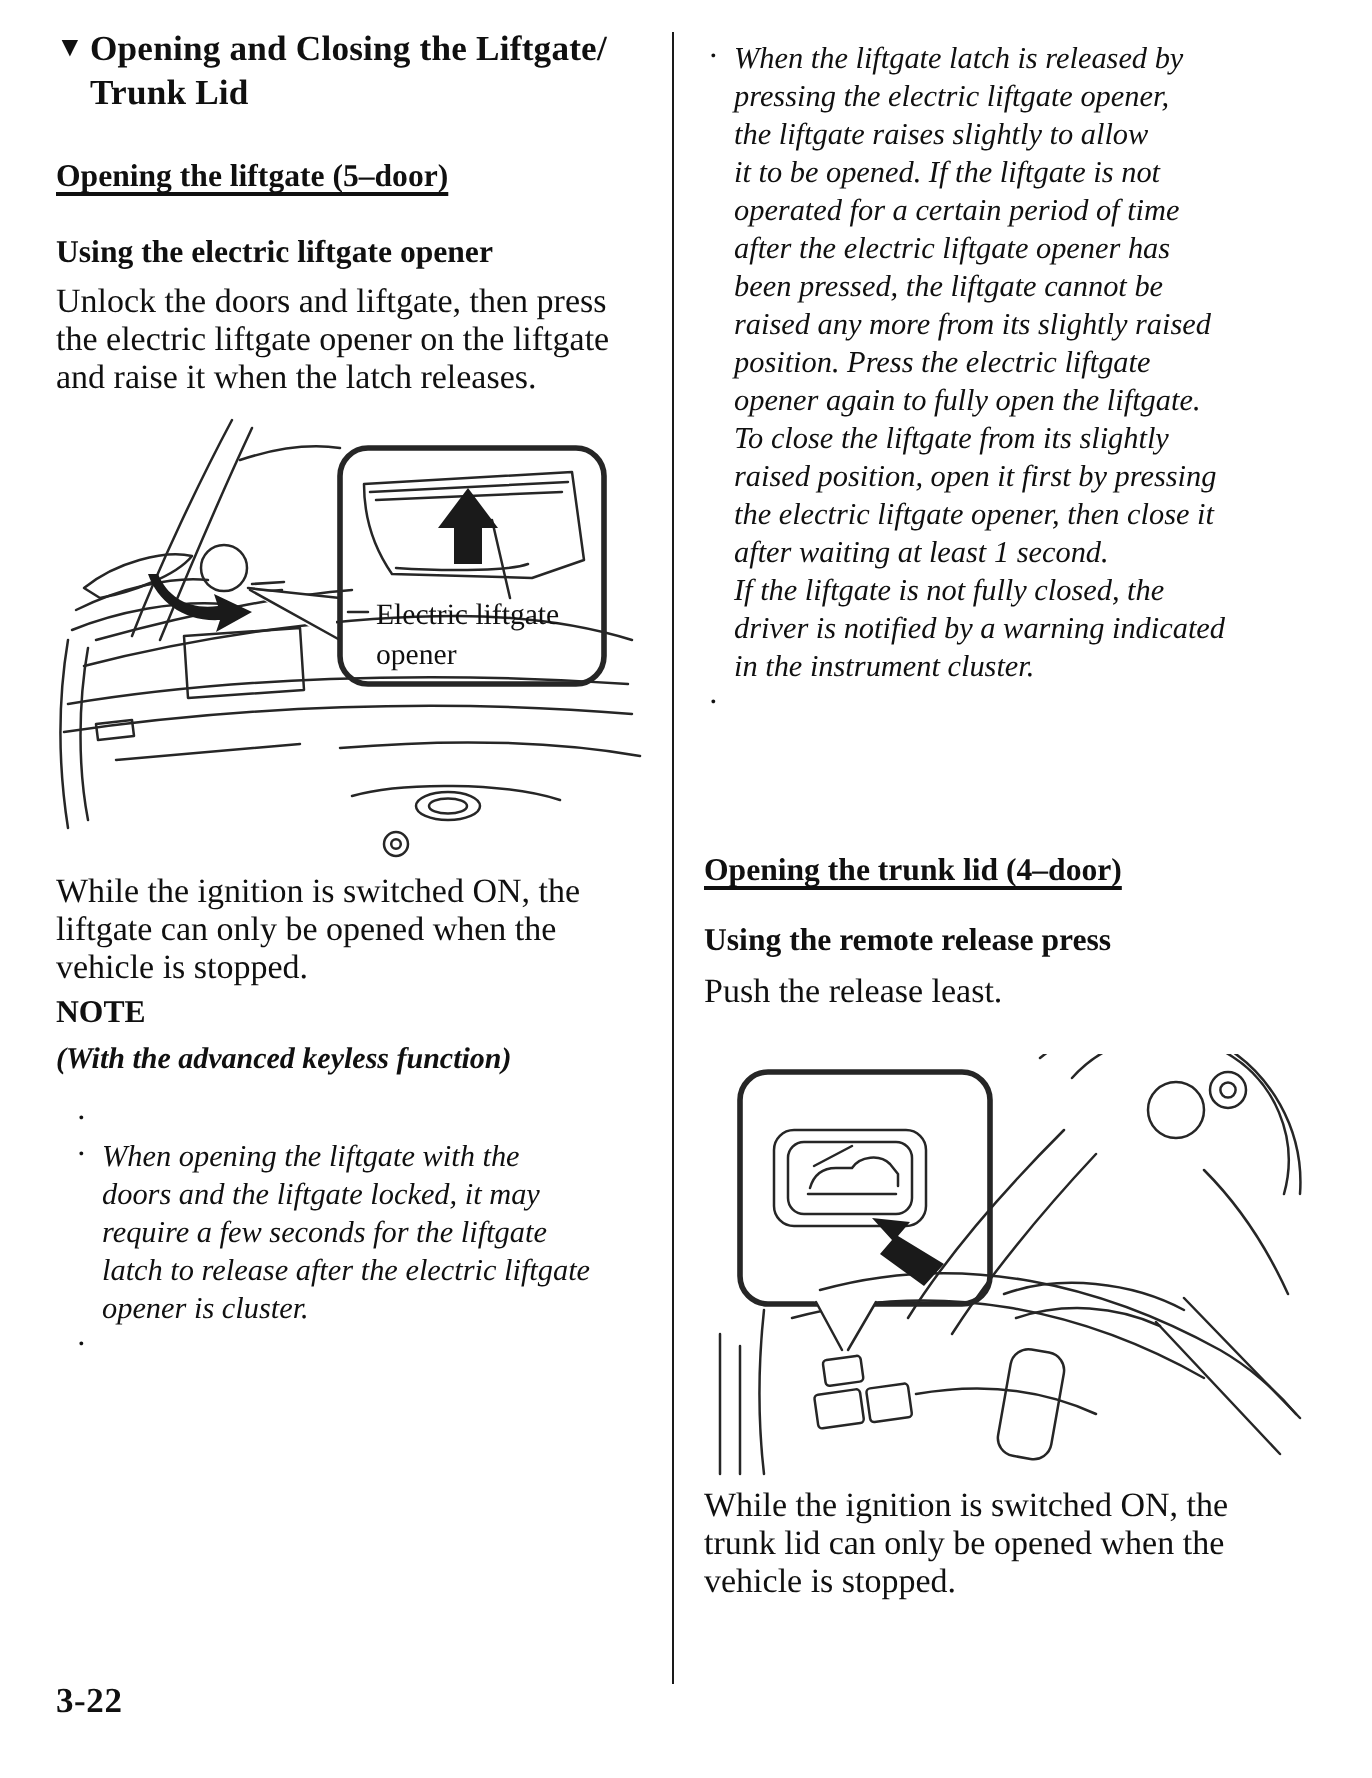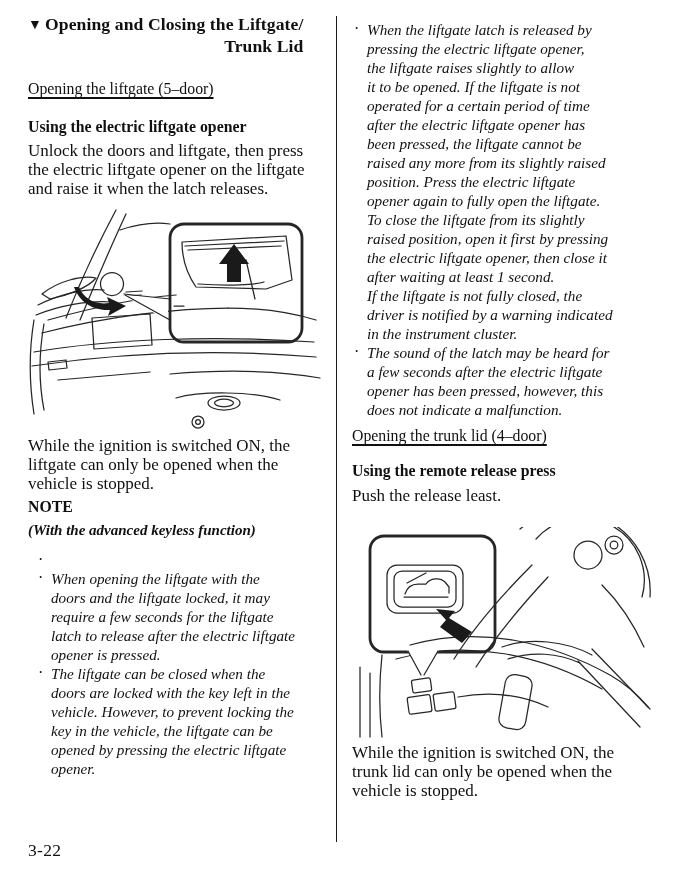--- a/index.html
+++ b/index.html
@@ -10,35 +10,35 @@
   }
   .divider { position:absolute; left:336px; top:16px; width:1.2px; height:826px; background:#1a1a1a; }
   .col { position:absolute; top:0; width:308px; }
   .col.left  { left:28px; }
   .col.right { left:352px; }
   .block { position:absolute; left:0; width:100%; }
   .pre { white-space:pre-line; }
   .body-text { font-size:17px; line-height:19px; }
   .title-block { display:flex; }
   .marker { flex:none; width:17px; font-size:14px; line-height:22px; }
-  .title { font-size:17.6px; line-height:21.5px; font-weight:bold; letter-spacing:.1px;text-align:right; }
+  .title { font-size:17.6px; line-height:21.5px; font-weight:bold; letter-spacing:.1px; }
   .heading {
-    font-size:15.8px; font-weight:normal; display:inline-block;
+    font-size:15.8px; font-weight:bold; display:inline-block;
     text-decoration:underline; text-underline-offset:3px; text-decoration-thickness:1.6px;
   }
   .subheading { font-size:15.8px; font-weight:bold; }
   .note-label { font-size:15.8px; font-weight:bold; }
   .note-cond  { font-size:15px; font-weight:bold; font-style:italic; }
   .bullet { display:flex; }
   .bullet .dot { flex:none; width:13px; font-size:16px; line-height:18px; }
   .bullet .text { font-style:italic; font-size:15.2px; line-height:19px; white-space:pre-line; }
   .figure { position:absolute; }
   .figure svg { display:block; }
   .fig-label { position:absolute; font-size:14.8px; line-height:19.5px; white-space:pre-line; }
-  .footer { position:absolute; left:28px; top:840px; font-size:17.5px; font-weight:normal; letter-spacing:.3px; }
+  .footer { position:absolute; left:28px; top:840px; font-size:17.5px; font-weight:bold; letter-spacing:.3px; }
   .ln { stroke:#262626; stroke-width:1.25; fill:none; stroke-linecap:round; stroke-linejoin:round; }
   .thick { stroke-width:2.8; }
   .blk { fill:#1a1a1a; stroke:none; }
   .wht { fill:#ffffff; stroke:none; }
 </style>
 </head>
 <body>
 
 <div class="page">
   <div class="divider"></div>
@@ -103,49 +103,45 @@
           <path d="M154,40 L258,34 L264,78 L238,87 L168,85 C159,72 154,56 154,40 Z"></path>
           <path d="M157,44 L256,39"></path>
           <path d="M160,48 L253,44"></path>
           <path d="M170,82 C200,84 228,83 236,80"></path>
           <path d="M218,58 L227,97"></path>
           <path d="M146,104 l10,0"></path>
         </g>
 
         <polygon class="blk" points="206,42 221,62 213,62 213,80 199,80 199,62 191,62"></polygon>
       </svg>
+      <div class="fig-label" style="left:160px; top:97px">Electric liftgate
+opener</div>
     </div>
 
     <div class="block body-text pre" style="top:436px">While the ignition is switched ON, the
 liftgate can only be opened when the
 vehicle is stopped.</div>
 
     <div class="block note-label" style="top:498px">NOTE</div>
     <div class="block note-cond" style="top:522px">(With the advanced keyless function)</div>
 
     <div class="block" style="top:551px; left:10px; width:298px">
       <div class="bullet">
         <span class="dot">·</span>
       </div>
       <div class="bullet">
         <span class="dot">·</span>
         <span class="text">When opening the liftgate with the
 doors and the liftgate locked, it may
 require a few seconds for the liftgate
 latch to release after the electric liftgate
-opener is pressed.</span>
-      </div>
-      <div class="bullet">
-        <span class="dot">·</span>
-        <span class="text">The liftgate can be closed when the
-doors are locked with the key left in the
-vehicle. However, to prevent locking the
-key in the vehicle, the liftgate can be
-opened by pressing the electric liftgate
-opener.</span>
+opener is cluster.</span>
+      </div>
+      <div class="bullet">
+        <span class="dot">·</span>
       </div>
     </div>
   </div>
 
   <div class="col right">
 
     <div class="block" style="top:20px; left:2px; width:306px">
       <div class="bullet">
         <span class="dot">·</span>
         <span class="text">When the liftgate latch is released by
@@ -161,24 +157,20 @@
 To close the liftgate from its slightly
 raised position, open it first by pressing
 the electric liftgate opener, then close it
 after waiting at least 1 second.
 If the liftgate is not fully closed, the
 driver is notified by a warning indicated
 in the instrument cluster.</span>
       </div>
       <div class="bullet">
         <span class="dot">·</span>
-        <span class="text">The sound of the latch may be heard for
-a few seconds after the electric liftgate
-opener has been pressed, however, this
-does not indicate a malfunction.</span>
       </div>
     </div>
 
     <div class="block" style="top:427px">
       <span class="heading">Opening the trunk lid (4–door)</span>
     </div>
 
     <div class="block subheading" style="top:462px">Using the remote release press</div>
 
     <div class="block body-text" style="top:486px">Push the release least.</div>

